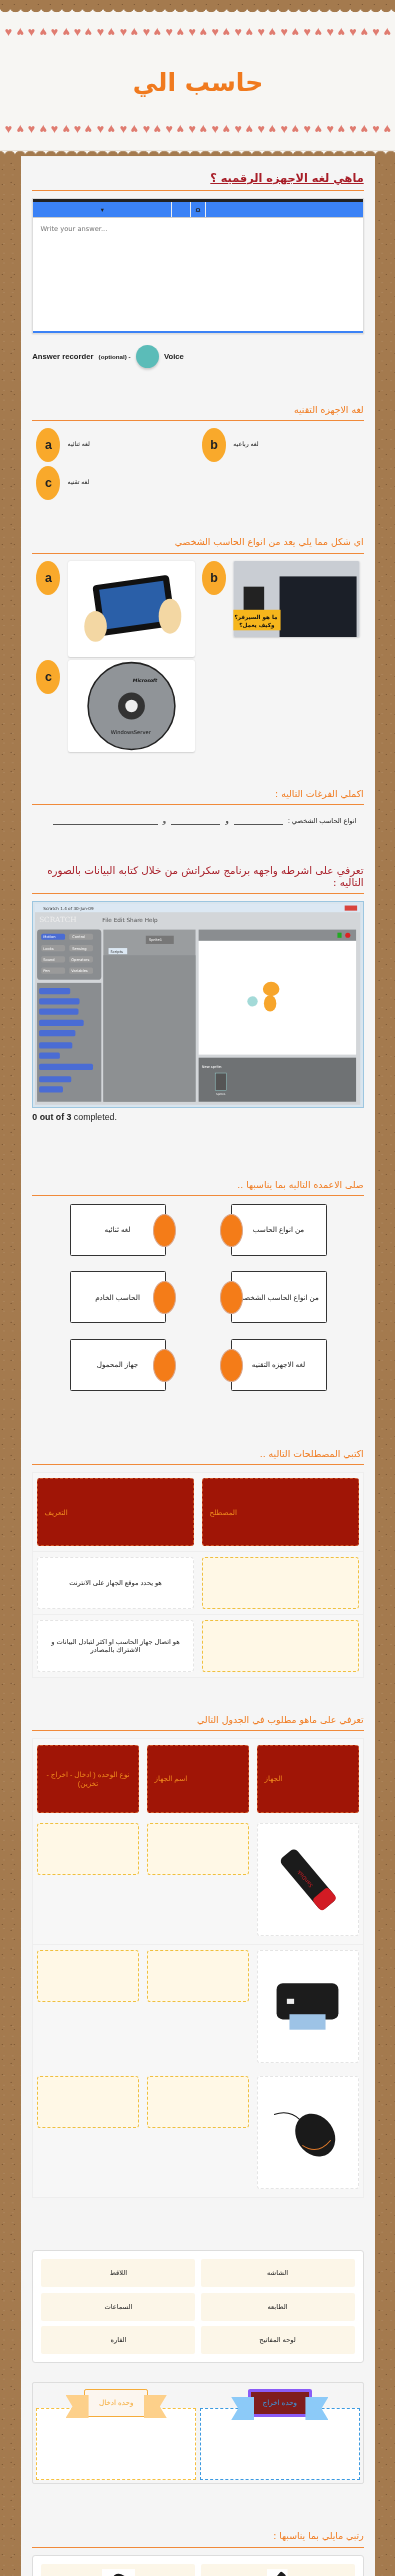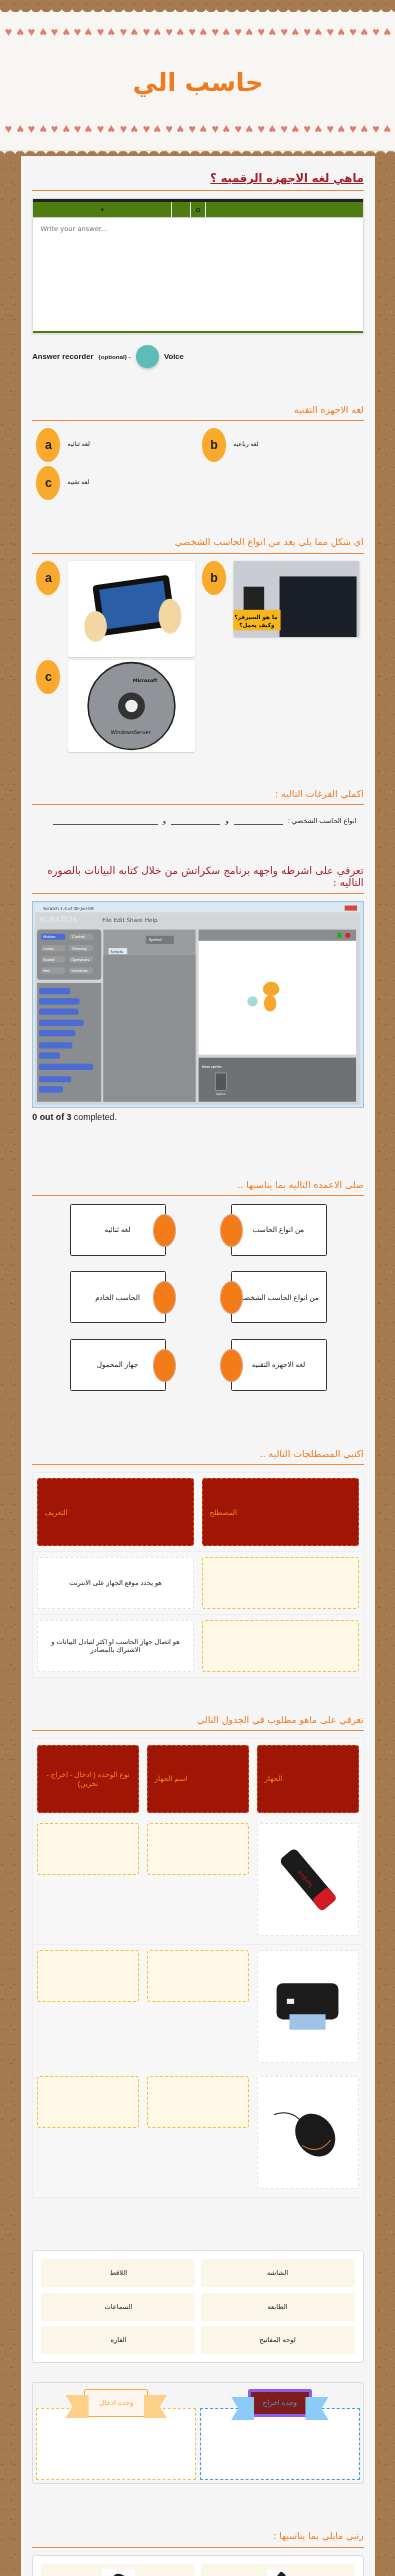--- a/index.html
+++ b/index.html
@@ -45,21 +45,21 @@
     padding: 15.5px 11.3px 20.6px; min-height: 2679px;
   }
   .section { margin-bottom: 36px; }
   .q-title {
     color: #f07a1e; font-size: 9.3px; direction: rtl; text-align: left;
     padding-bottom: 5.2px; border-bottom: 1px solid #f08a3a; margin-bottom: 7.2px;
     font-family: "DejaVu Sans", sans-serif; display: flex; justify-content: flex-end; flex-direction: row-reverse; gap: 4.1px; align-items: center;
   }
   .q-title.red { color: #a81e28; text-decoration: underline; font-weight: bold; font-size: 11.3px; }
   .q-title.dark-red { color: #a81e28; font-size: 10.3px; }
-  .editor { background: #4d7c0f; border: 0.5px solid #ddd; box-shadow: 0 0.5px 1.5px rgba(0,0,0,.15); }
+  .editor { background: #3b82f6; border: 0.5px solid #ddd; box-shadow: 0 0.5px 1.5px rgba(0,0,0,.15); }
   .editor-toolbar { border-top: 3.1px solid #222; display: flex; height: 18.5px; border-bottom: 1px solid #ccc; }
   .tb-cell { border-right: 0.5px solid #eee; display: flex; align-items: center; justify-content: center; font-size: 6.2px; }
   .editor textarea {
     width: 100%; height: 113px; border: none; resize: none; padding: 7.2px;
     font-family: "DejaVu Sans", sans-serif; font-size: 6.7px; color: #999; background: #fff;
   }
   .recorder { display: flex; align-items: center; gap: 5.2px; margin-top: 11.3px; font-weight: bold; font-size: 7.7px; }
   .recorder small { font-size: 6.2px; }
   .rec-btn { width: 23px; height: 23px; border-radius: 50%; background: #5bbcb8; box-shadow: 0 1.5px 2.6px rgba(0,0,0,.2); }
   .choice-grid { display: grid; grid-template-columns: 1fr 1fr; row-gap: 4.1px; }

